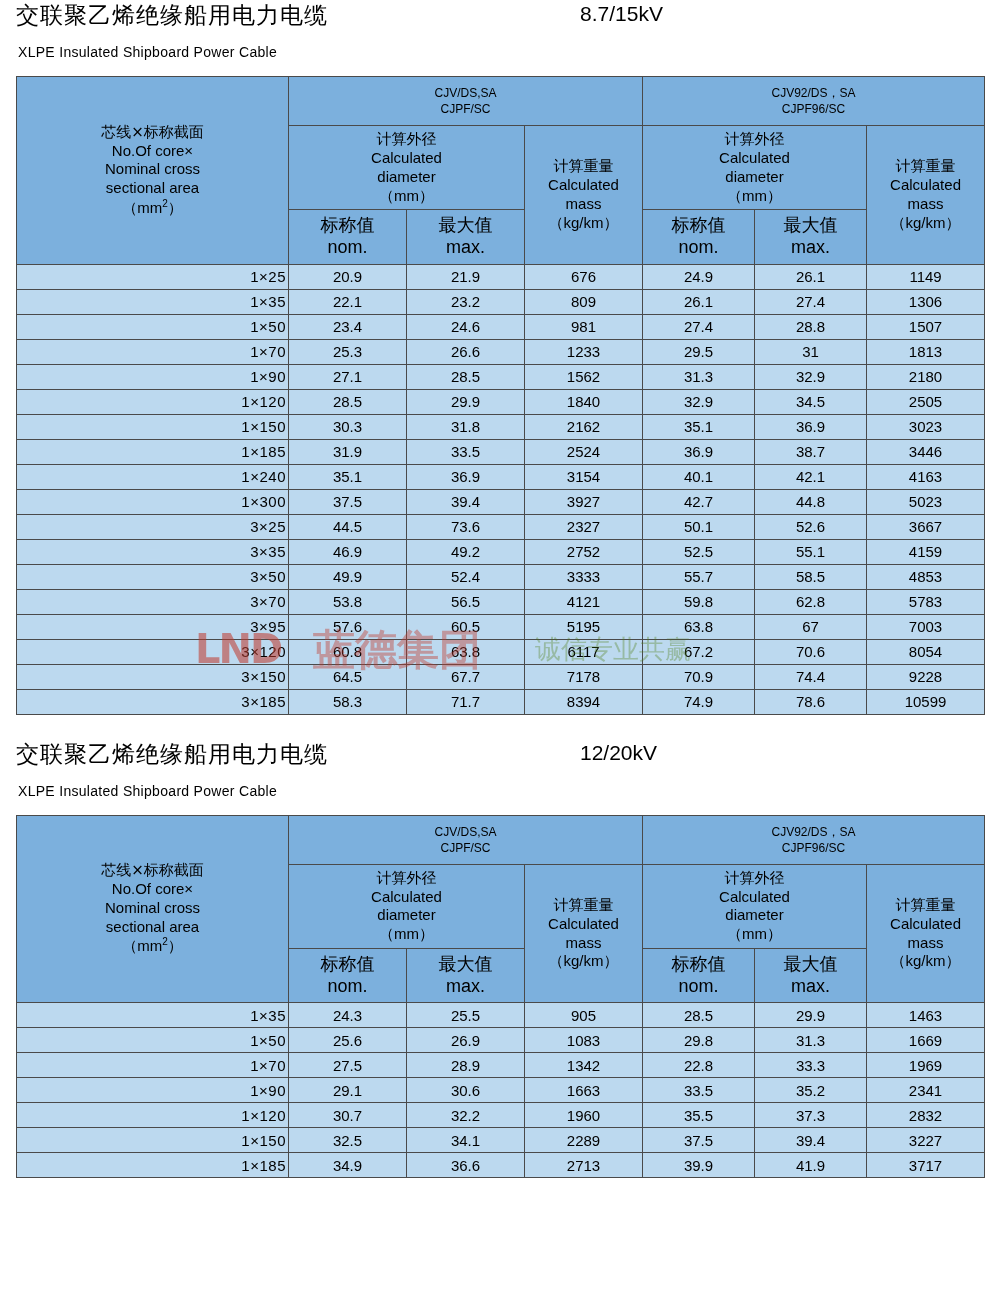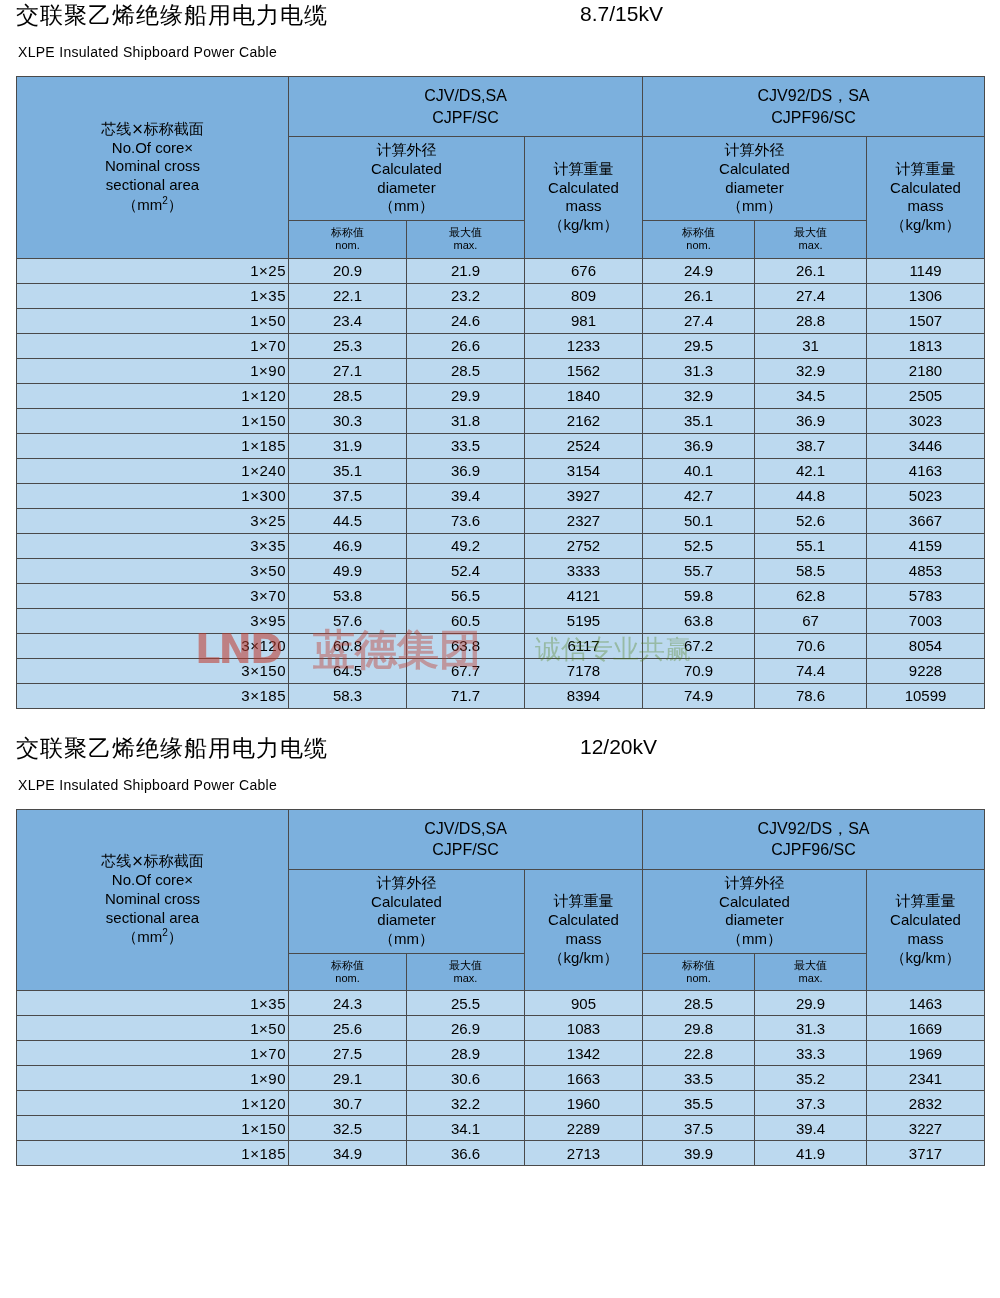--- a/index.html
+++ b/index.html
@@ -66,26 +66,26 @@
   .hdr-txt {
     font-size: 15px;
     line-height: 1.25;
     padding: 4px 2px;
     font-family: "Liberation Sans", sans-serif;
   }
   .hdr-txt .cn {
     font-family: "DejaVu Sans", "Liberation Sans", sans-serif;
   }
   .grp {
-    font-size: 16px;
+    font-size: 12px;
     line-height: 1.35;
     padding: 8px 2px;
   }
   .sub {
-    font-size: 11px;
+    font-size: 18px;
     line-height: 1.2;
     padding: 5px 0;
   }
   .body-row td {
     background: #bcd9ef;
     font-size: 15px;
     height: 22px;
     padding: 1px 2px;
   }
   .body-row td.core {

